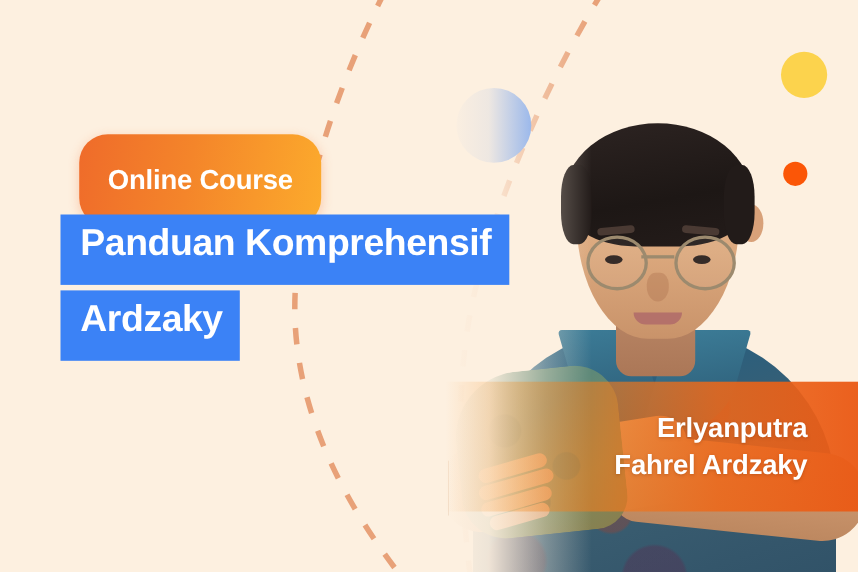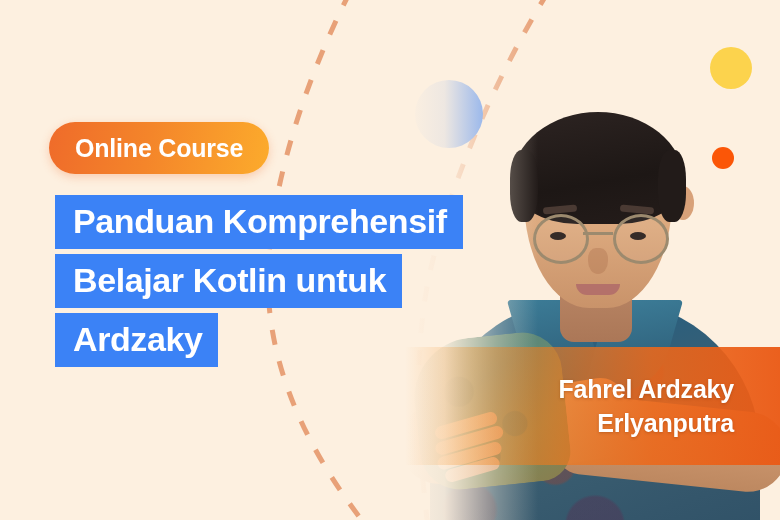--- a/index.html
+++ b/index.html
@@ -253,24 +253,24 @@
     left: 0;
     top: 0;
     width: 130px;
     height: 520px;
     background: linear-gradient(90deg, #fdf0e0 0%, rgba(253,240,224,.92) 28%, rgba(253,240,224,.35) 68%, rgba(253,240,224,0) 100%);
   }
 
   
   .course-pill {
     position: absolute;
-    left: 49px;
+    left: 72px;
     top: 122px;
     height: 52px;
-    padding: 0 26px;
+    padding: 16px 26px;
     display: flex;
     align-items: center;
     border-radius: 26px;
     background: linear-gradient(100deg, #ef6b2a 0%, #f4852a 45%, #fcab2c 100%);
     box-shadow: 0 3px 10px rgba(239,107,42,.28);
   }
   .course-pill-label {
     color: #ffffff;
     font-size: 25px;
     font-weight: bold;
@@ -288,21 +288,21 @@
     align-items: flex-start;
     gap: 5px;
   }
   .headline-line {
     background: #3b82f6;
     color: #ffffff;
     font-size: 34px;
     font-weight: bold;
     letter-spacing: -0.4px;
     line-height: 53px;
-    height: 54px;
+    height: 64px;
     padding: 0 16px 16px 18px;
     white-space: nowrap;
     box-sizing: border-box;
   }
 
   
   .name-banner {
     position: absolute;
     left: 405px;
     top: 347px;
@@ -376,22 +376,21 @@
     </div>
     <div class="portrait-fade"></div>
   </div>
 
   <div class="course-pill">
     <span class="course-pill-label">Online Course</span>
   </div>
 
   <div class="headline">
     <div class="headline-line">Panduan Komprehensif</div>
-    <div class="headline-line">Belajar Kotlin untuk</div>
     <div class="headline-line">Ardzaky</div>
   </div>
 
   <div class="name-banner">
+    <div class="name-line">Erlyanputra</div>
     <div class="name-line">Fahrel Ardzaky</div>
-    <div class="name-line">Erlyanputra</div>
   </div>
 
 </div>
 
 </body></html>

